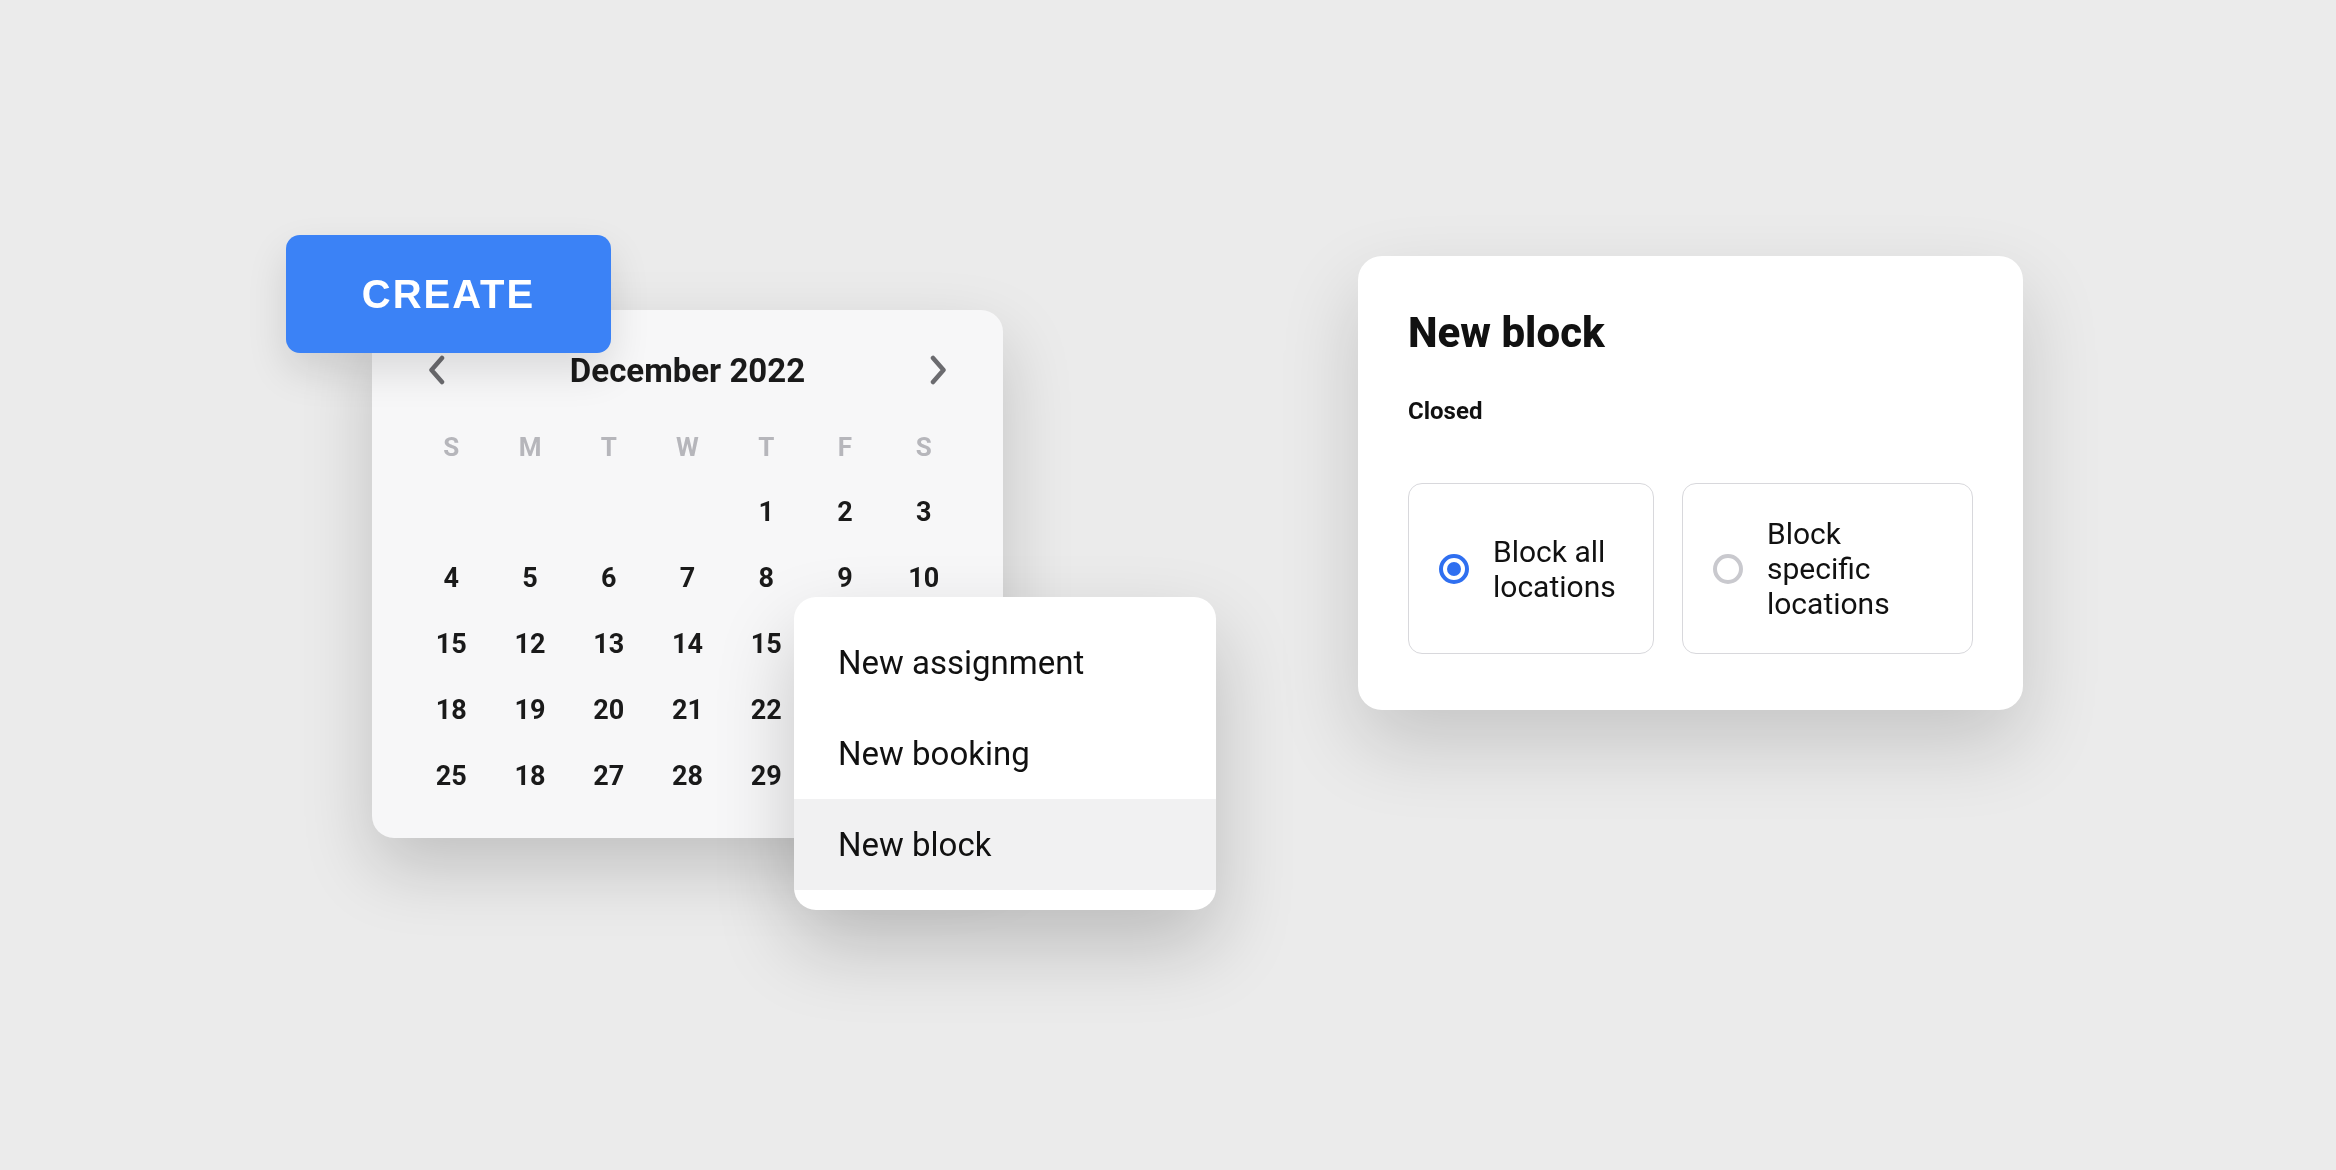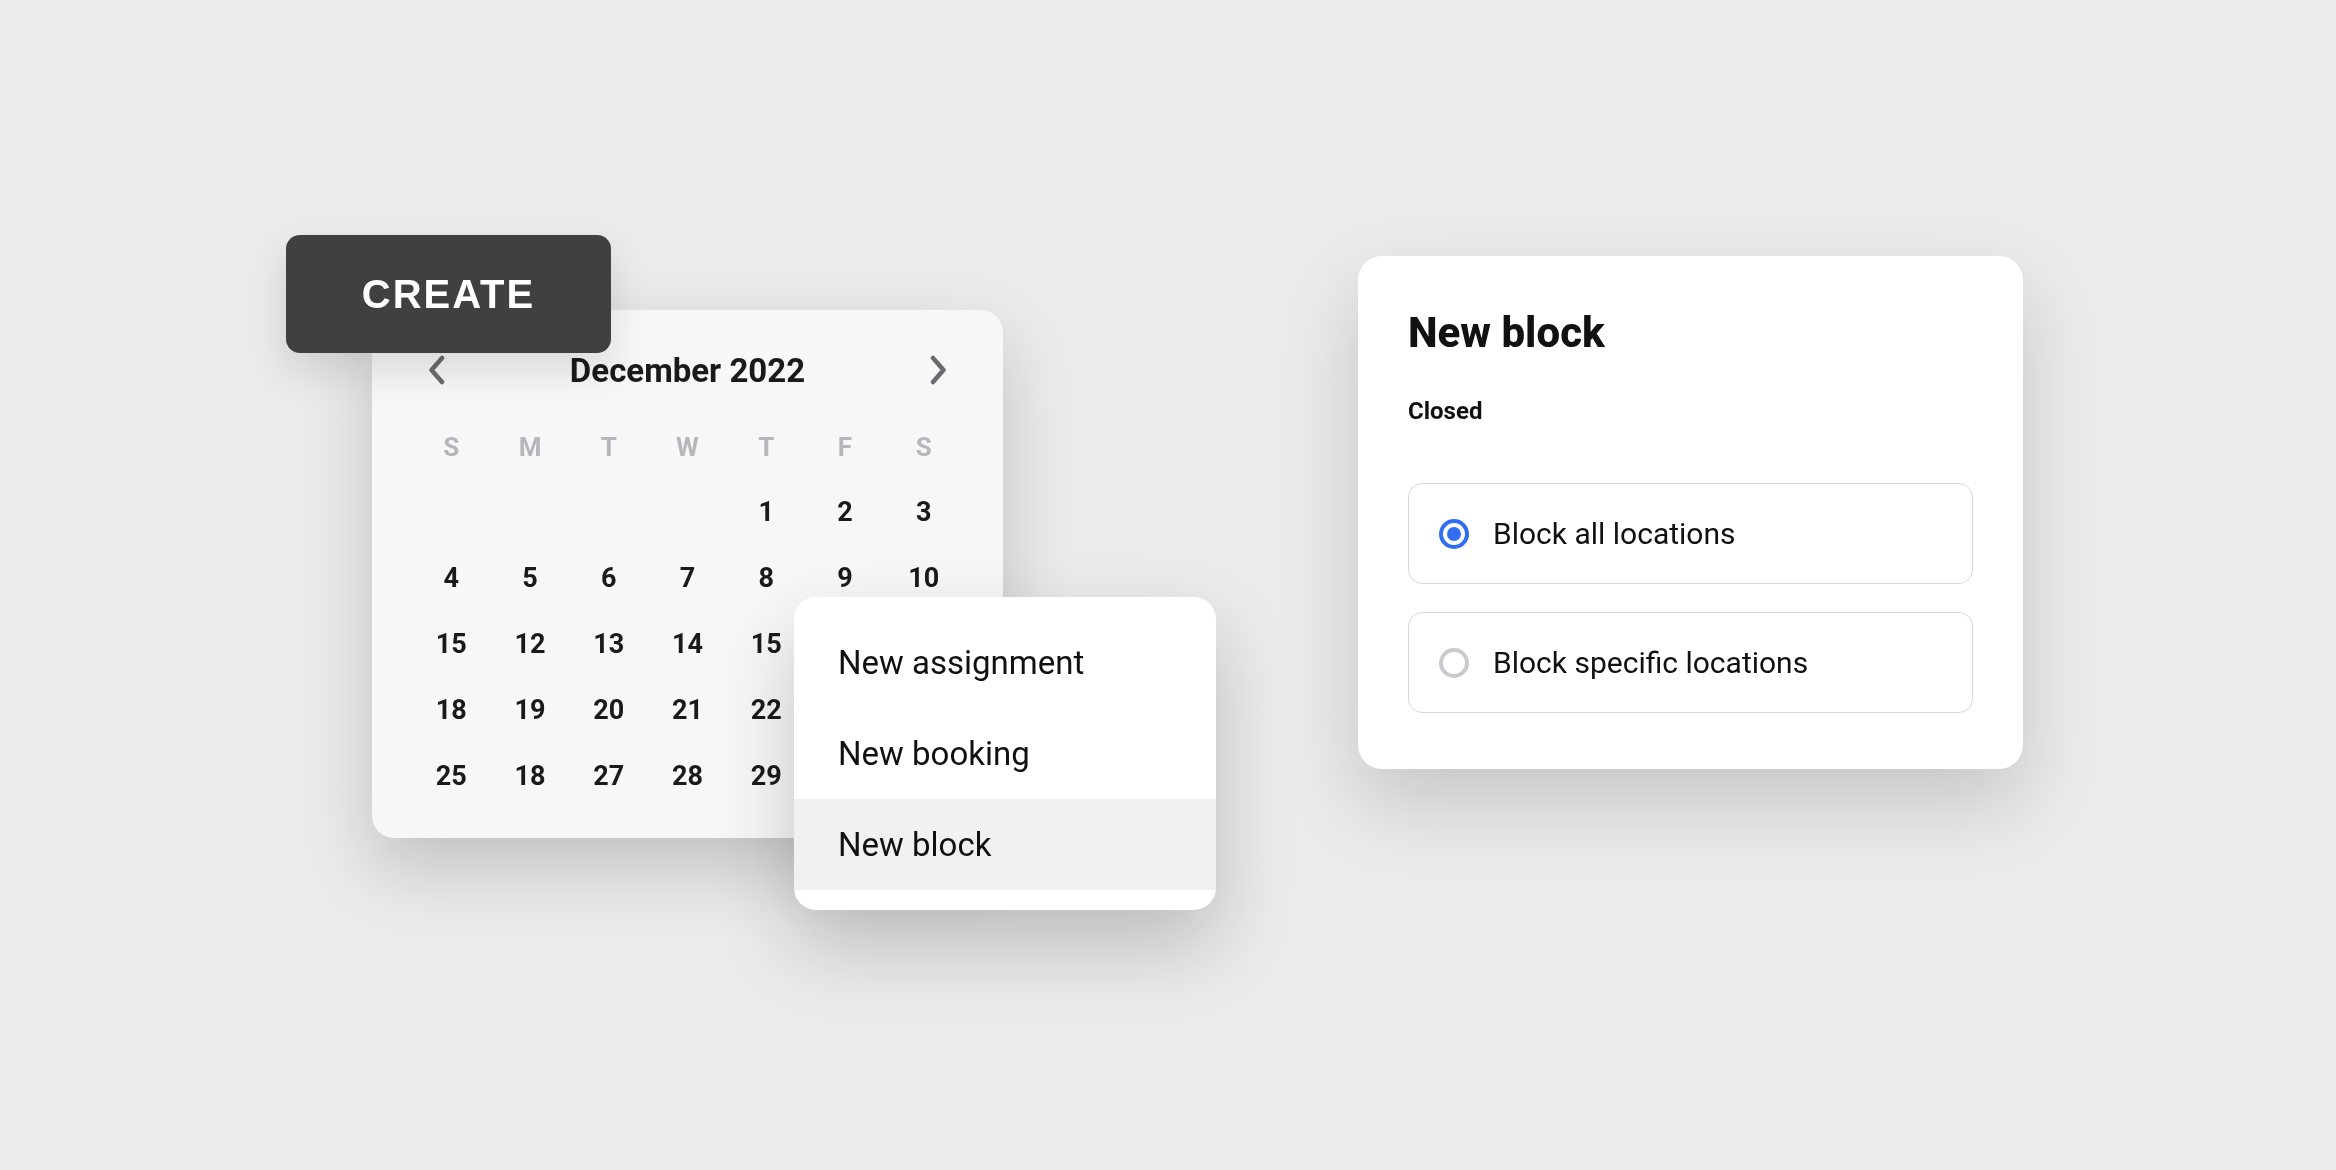--- a/index.html
+++ b/index.html
@@ -12,21 +12,21 @@
     overflow: hidden;
   }
 
   
   .create-btn {
     position: absolute;
     left: 286px;
     top: 235px;
     width: 325px;
     height: 118px;
-    background: #404040;
+    background: #3b82f6;
     border-radius: 14px;
     color: #ffffff;
     font-size: 40px;
     font-weight: 700;
     letter-spacing: 2px;
     display: flex;
     align-items: center;
     justify-content: center;
     z-index: 3;
     box-shadow: 0 18px 40px rgba(0,0,0,0.12);
@@ -141,21 +141,21 @@
     border: none;
     border-radius: 12px;
     background: #f3f3f4;
     font-size: 28px;
     color: #333333;
     padding: 0 26px;
   }
   .text-input::placeholder { color: #9a9aa0; }
   .field-block { margin-bottom: 58px; }
 
-  .radio-group { display: flex; flex-direction: column; gap: 28px; }
+  .radio-group { display: flex; flex-direction: row; gap: 28px; }
   .radio-option {
     border: 1.5px solid #d8d8dc;
     border-radius: 14px;
     padding: 32px 30px;
     display: flex;
     align-items: center;
     gap: 24px;
     cursor: pointer;
   }
   .radio-circle {

